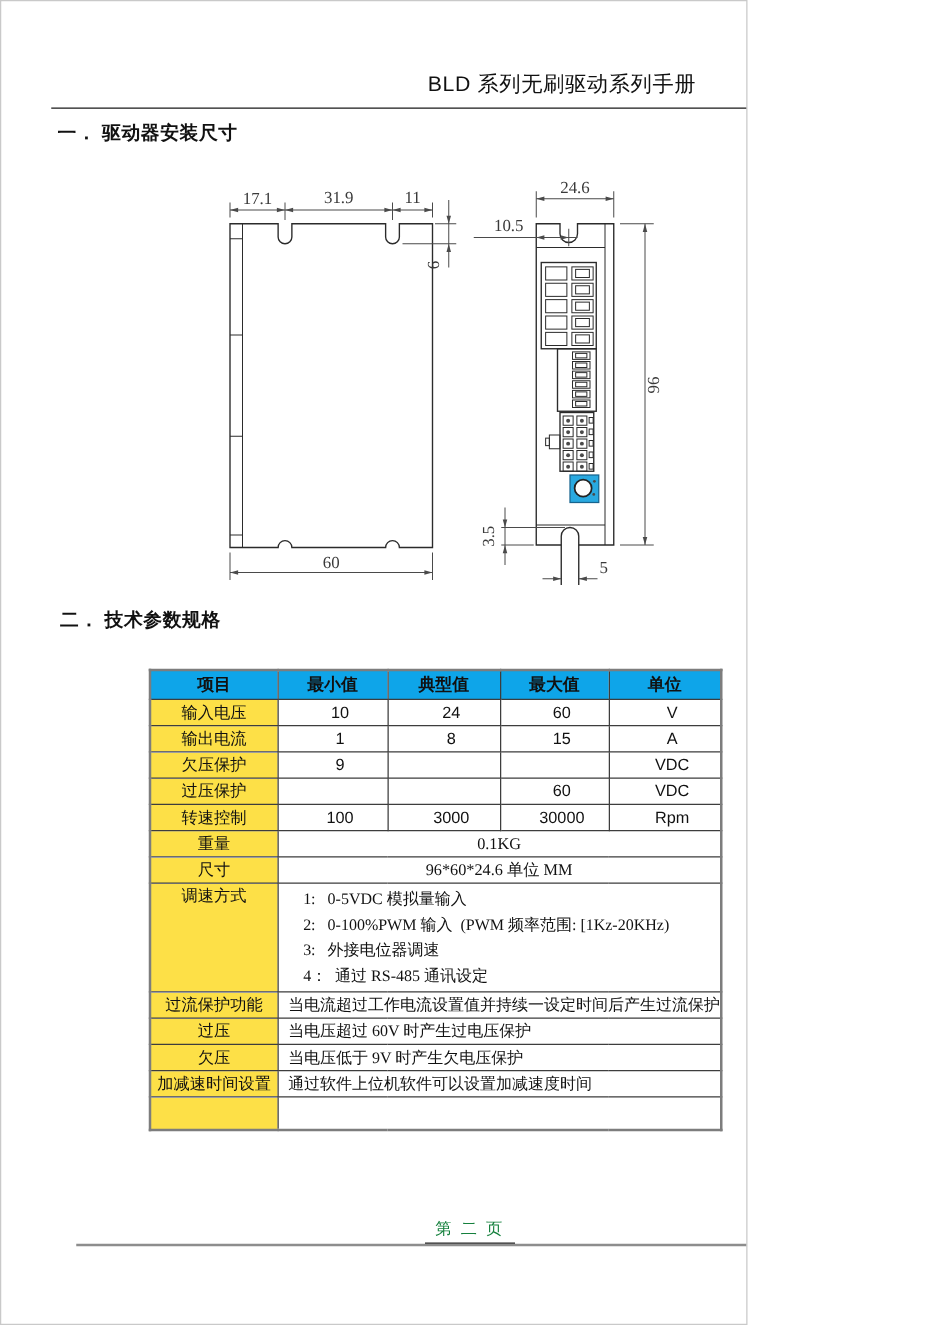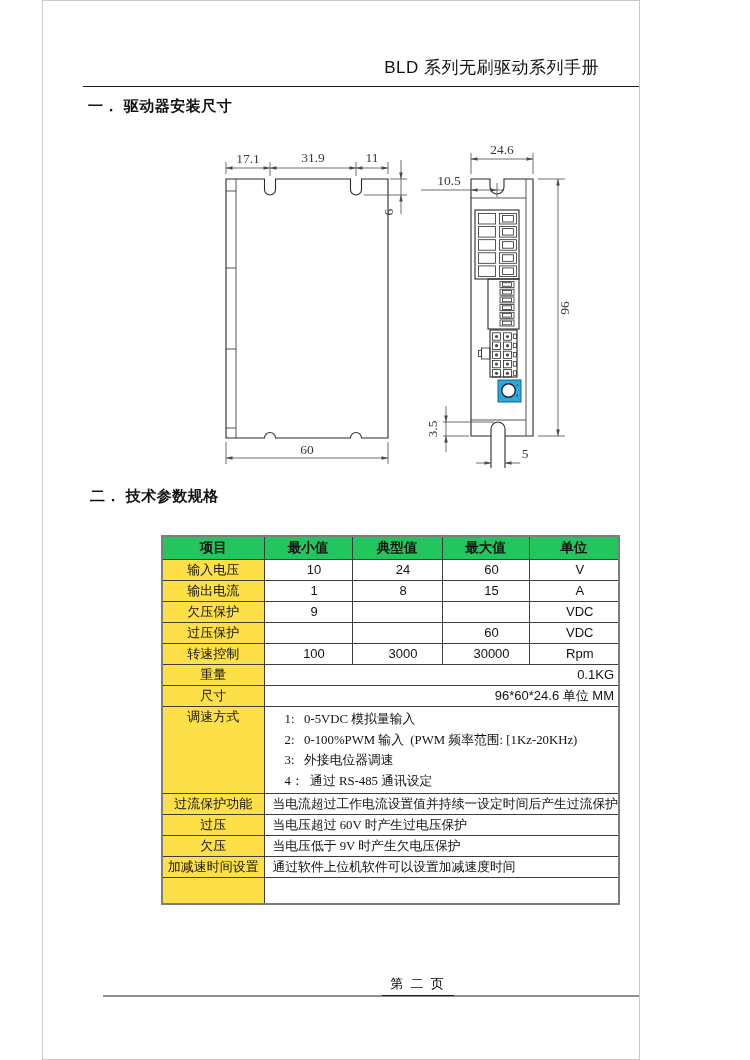--- a/index.html
+++ b/index.html
@@ -1,47 +1,47 @@
 <!DOCTYPE html>
 <html><head>
 <meta charset="utf-8">
 <style>
   html,body{margin:0;padding:0;background:#fff;}
   .page{position:relative;width:598px;height:1060px;background:#fff;border:1px solid #c9c9c9;
-        box-sizing:border-box;overflow:hidden;font-family:"Liberation Sans",sans-serif;color:#111;margin-left:42px;}
+        box-sizing:border-box;overflow:hidden;font-family:"Liberation Sans",sans-serif;color:#111;}
   .doc-title{position:absolute;top:55px;right:40px;font-size:17px;letter-spacing:.5px;}
   .header-rule{position:absolute;left:40px;top:85px;width:670px;border-top:1.6px solid #1a1a1a;}
   .sec-heading{position:absolute;font-size:15px;font-weight:bold;letter-spacing:.5px;}
   .sec1{left:45px;top:96px;}
   .sec2{left:47px;top:486px;}
   svg.drawings{position:absolute;left:150px;top:125px;}
   svg .ln{stroke:#2b2b2b;stroke-width:1.1;fill:none;}
   svg .thin{stroke:#2b2b2b;stroke-width:.8;fill:none;}
   svg .dim{stroke:#4a4a4a;stroke-width:.8;fill:none;}
   svg .arw{fill:#4a4a4a;stroke:none;}
   svg text{font-family:"Liberation Serif","DejaVu Serif",serif;font-size:13.5px;fill:#3a3a3a;}
   table.spec{position:absolute;left:118px;top:534px;width:457px;border-collapse:collapse;
              table-layout:fixed;border:2px solid #7d7d7d;}
   .spec th,.spec td{border:1px solid #3d3d3d;height:20px;line-height:20px;padding:0 4px;
              overflow:hidden;white-space:nowrap;}
-  .spec th{background:#22c55e;font-size:13.5px;font-weight:bold;height:22px;
+  .spec th{background:#0ea5e9;font-size:13.5px;font-weight:bold;height:22px;
            font-family:"Liberation Sans",sans-serif;}
   .spec td.lbl{background:#fde047;text-align:center;
            font-family:"Liberation Serif",serif;font-size:13px;}
   .spec td.num{text-align:center;font-size:13px;padding-left:16px;}
-  .spec td.ctr{text-align:right;font-family:Liberation Sans, sans-serif;font-size:13px;}
+  .spec td.ctr{text-align:center;font-family:Liberation Serif, serif;font-size:13px;}
   .spec td.desc{text-align:left;padding-left:8px;font-family:"Liberation Serif",serif;font-size:12.8px;}
   .spec td.lines{padding:2px 20px;height:auto;line-height:normal;}
   .spec td.lines div{white-space:pre;line-height:20.5px;font-family:"Liberation Serif",serif;font-size:12.8px;}
   .spec td.top{vertical-align:top;}
   .spec tr.tall td{height:25px;}
   .footer-rule{position:absolute;left:60px;top:994px;width:628px;height:2px;background:#8d8d8d;}
   .footer-text{position:absolute;left:0;top:973px;width:750px;text-align:center;}
   .footer-text span{display:inline-block;padding:0 8px 2px;border-bottom:1.2px solid #222;
-           font-family:"Liberation Serif",serif;font-size:13px;letter-spacing:2px;color:#000000;}
+           font-family:"Liberation Serif",serif;font-size:13px;letter-spacing:2px;color:#15803d;}
 </style>
 </head>
 <body>
 
 <div class="page">
 
   <div class="doc-title">BLD 系列无刷驱动系列手册</div>
   <div class="header-rule"></div>
 
   <div class="sec-heading sec1">一． 驱动器安装尺寸</div>

